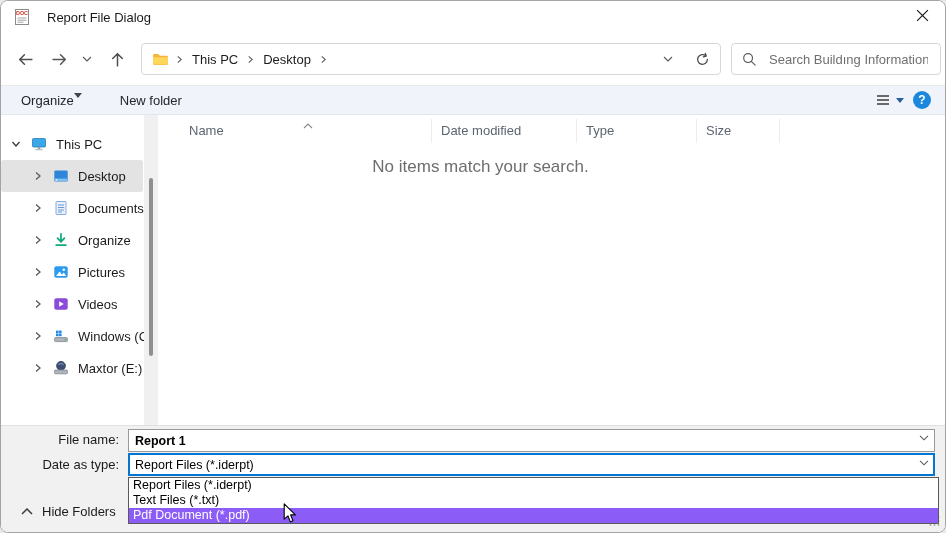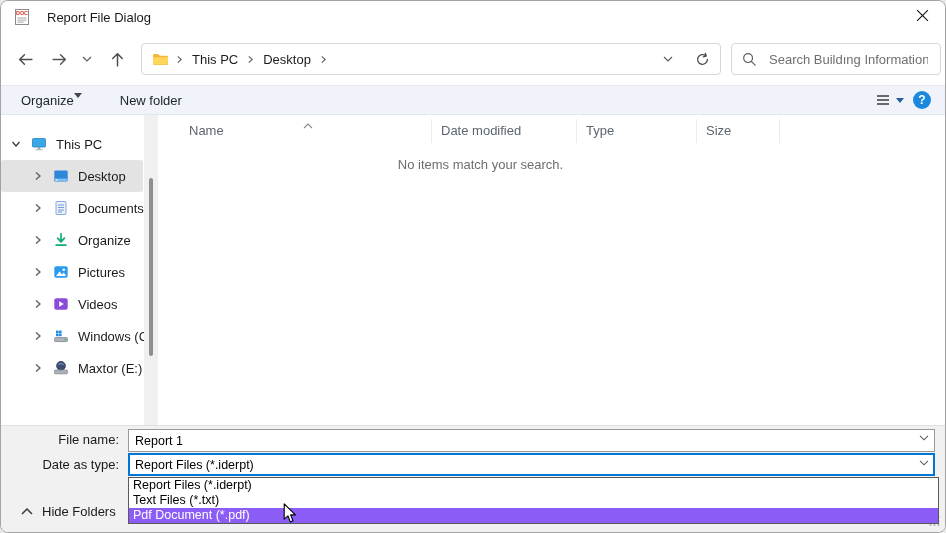--- a/index.html
+++ b/index.html
@@ -45,27 +45,27 @@
   .tree-row.selected { background:#e3e3e3; }
   .tree-chev { margin-right:10px; display:flex; flex:none; }
   .tree-ic { margin-right:9px; display:flex; flex:none; }
   .tree-lbl { font-size:13px; color:#1b1b1b; white-space:nowrap; }
   .sb-track { position:absolute; left:143px; top:0; width:14px; height:310px; background:#f0f0f0; }
   .sb-thumb { position:absolute; left:5px; top:63px; width:4px; height:178px; background:#8f8f8f; border-radius:2px; }
 
   .col-head { position:absolute; top:8px; font-size:13px; color:#5b6570; }
   .col-sep { position:absolute; top:4px; width:1px; height:24px; background:#ececec; }
   .sort-caret { position:absolute; left:302px; top:0; }
-  .empty-msg { position:absolute; left:157px; top:42px; width:645px; text-align:center; font-size:13px; color:#6e6e6e; }
+  .empty-msg { position:absolute; left:157px; top:42px; width:645px; text-align:center; font-size:17px; color:#6e6e6e; }
 
   
   .footer { position:absolute; top:424px; left:0; right:0; height:109px; background:#f1f1f1; border-top:1px solid #e0e0e0; }
   .f-label { position:absolute; left:0; width:118px; text-align:right; font-size:13px; color:#1b1b1b; }
   .fn-input { position:absolute; left:127px; top:3px; width:807px; height:23px; border:1px solid #999; background:#fff;
-              padding:0 18px 0 6px; font-size:12.5px; font-family:"Liberation Sans", sans-serif; color:#000; outline:none; }
+              padding:0 18px 0 6px; font-size:12.5px; font-family:"Liberation Sans", sans-serif; color:#000; outline:none;font-weight:bold; }
   .combo { position:absolute; left:127px; top:27px; width:807px; height:23px; border:2px solid #0077d4; background:#fff;
            display:flex; align-items:center; padding-left:5px; font-size:12.5px; color:#000; }
   .combo-chev { position:absolute; top:8px; left:918px; display:flex; }
   .ddlist { position:absolute; left:127px; top:51px; width:811px; background:#fff; border:1px solid #5a5a5a; z-index:5; }
   .dd-item { height:15px; line-height:15px; padding-left:4px; font-size:12.5px; color:#000; white-space:nowrap; }
   .dd-item.highlighted { background:#8b5cf6; color:#fff; }
   .hide-folders { position:absolute; left:20px; top:78px; display:flex; align-items:center; gap:9px; font-size:13px; color:#1b1b1b; }
   .grip { position:absolute; right:4px; bottom:2px; }
 
   .cursor { position:absolute; left:282px; top:502px; z-index:10; pointer-events:none; }

